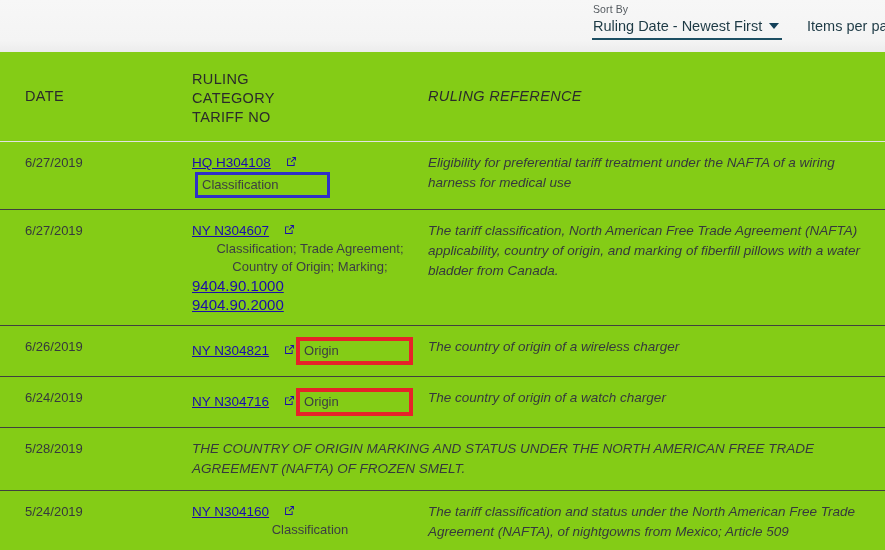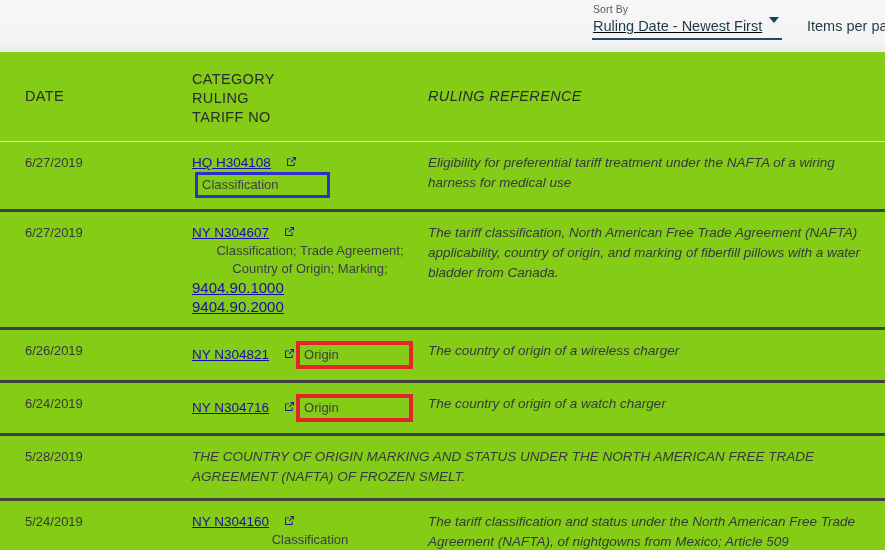--- a/index.html
+++ b/index.html
@@ -40,26 +40,26 @@
   }
   .sortby-label {
     font-size: 10.5px;
     color: #555b60;
     line-height: 14px;
     letter-spacing: .1px;
     padding-left: 1px;
   }
   .sortby-control {
     display: flex;
+    align-items: center;
     gap: 7px;
     border-bottom: 2px solid #1d4f63;
     padding: 1px 2px 3px 1px;
     width: 190px;
     cursor: pointer;
-    text-decoration: underline;
   }
   .sortby-value {
     font-size: 14.5px;
     color: #1d3a45;
     line-height: 18px;
     white-space: nowrap;
   }
   .caret {
     width: 0; height: 0;
     border-left: 5px solid transparent;
@@ -80,21 +80,21 @@
 
   
   .table {
     position: absolute;
     top: 52px; left: 0;
     width: 885px;
   }
 
   .row {
     display: flex;
-    border-bottom: 3px solid #404040;
+    border-bottom: 1px solid #404040;
     align-items: flex-start;
   }
   .row.header { border-bottom: 1px solid #e2e2e2; }
 
   .c-date   { width: 192px; flex: 0 0 192px; padding-left: 25px; }
   .c-cat    { width: 236px; flex: 0 0 236px; }
   .c-ref    { flex: 1 1 auto; padding-right: 2px; font-style: italic; }
 
   .row.header .c-date,
   .row.header .c-cat,
@@ -196,22 +196,22 @@
     <div class="items-per-page">Items per pa</div>
   </div>
 
   <div class="table">
 
     <div class="row header">
       <div class="c-date">
         <div class="th">DATE</div>
       </div>
       <div class="c-cat">
+        <div class="th">RULING</div>
         <div class="th">CATEGORY</div>
-        <div class="th">RULING</div>
         <div class="th">TARIFF NO</div>
       </div>
       <div class="c-ref">
         <div class="th">RULING REFERENCE</div>
       </div>
     </div>
 
     <div id="rows-host">
         <div class="row data">
           <div class="c-date">

